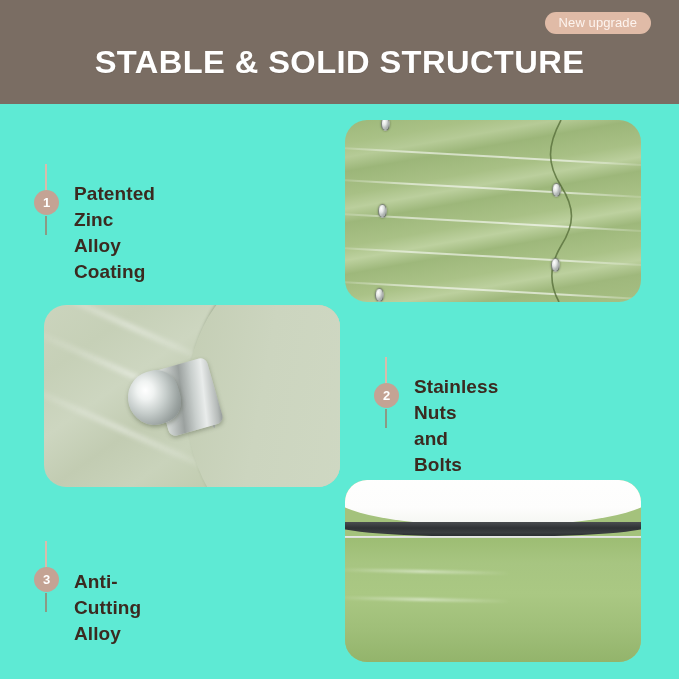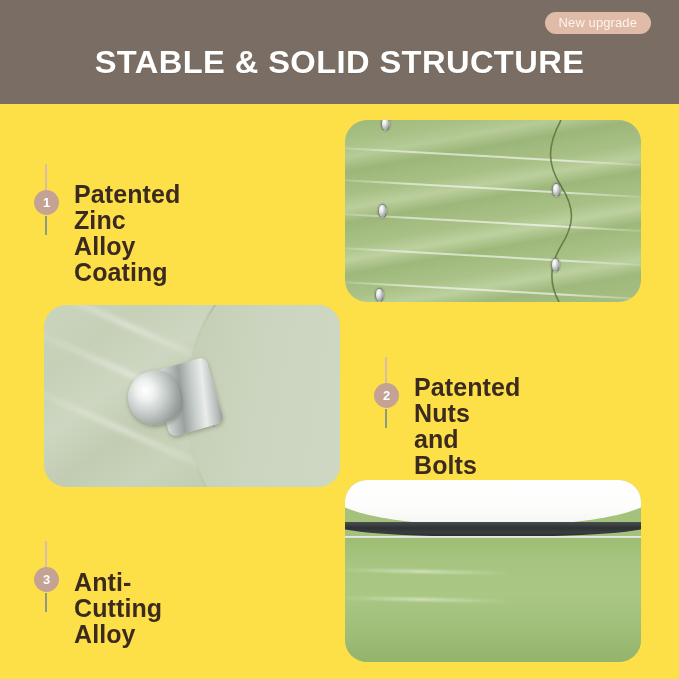--- a/index.html
+++ b/index.html
@@ -2,21 +2,21 @@
 <html><head>
 <meta charset="utf-8">
 <style>
   * { box-sizing: border-box; margin: 0; padding: 0; }
   html, body {
     width: 679px; height: 679px;
     font-family: "Liberation Sans", sans-serif;
     background: #f7ede8;
     overflow: hidden;
   }
-  #page { position: relative; width: 679px; height: 679px; background: #fde047; text-decoration: underline; }
+  #page { position: relative; width: 679px; height: 679px; background: #5eead4; text-decoration: underline; }
 
   
   .header {
     position: absolute; left: 0; top: 0; width: 679px; height: 104px;
     background: #7a6d63;
   }
   .badge {
     position: absolute; right: 28px; top: 12px;
     background: #e0bba7; color: #fdf4ef;
     font-size: 13px; font-weight: 400;
@@ -45,21 +45,21 @@
   .circle {
     position: absolute; left: 0; top: 0;
     width: 25px; height: 25px; border-radius: 50%;
     background: #c4a394; color: #ffffff;
     font-size: 13px; font-weight: 700;
     display: flex; align-items: center; justify-content: center;
     line-height: 1; z-index: 2;
   }
   .item-label {
     position: absolute; left: 40px; top: -9px;
-    color: #3b2a20; font-size: 25px; font-weight: 700;
+    color: #3b2a20; font-size: 19px; font-weight: 700;
     line-height: 26px; white-space: pre-line; letter-spacing: .1px;
   }
   .item-label.single { top: 2px; }
 
   
   .panel {
     position: absolute; border-radius: 22px; overflow: hidden;
   }
 
   
@@ -219,21 +219,21 @@
     <div class="stalk-bot"></div>
     <div class="circle">1</div>
     <div class="item-label">Patented Zinc
 Alloy Coating</div>
   </div>
 
   <div class="item" style="left:374px; top:383px;">
     <div class="stalk-top"></div>
     <div class="stalk-bot"></div>
     <div class="circle">2</div>
-    <div class="item-label">Patented Nuts
+    <div class="item-label">Stainless Nuts
 and Bolts</div>
   </div>
 
   <div class="item" style="left:34px; top:567px;">
     <div class="stalk-top"></div>
     <div class="stalk-bot"></div>
     <div class="circle">3</div>
     <div class="item-label single">Anti-Cutting Alloy</div>
   </div>
 

